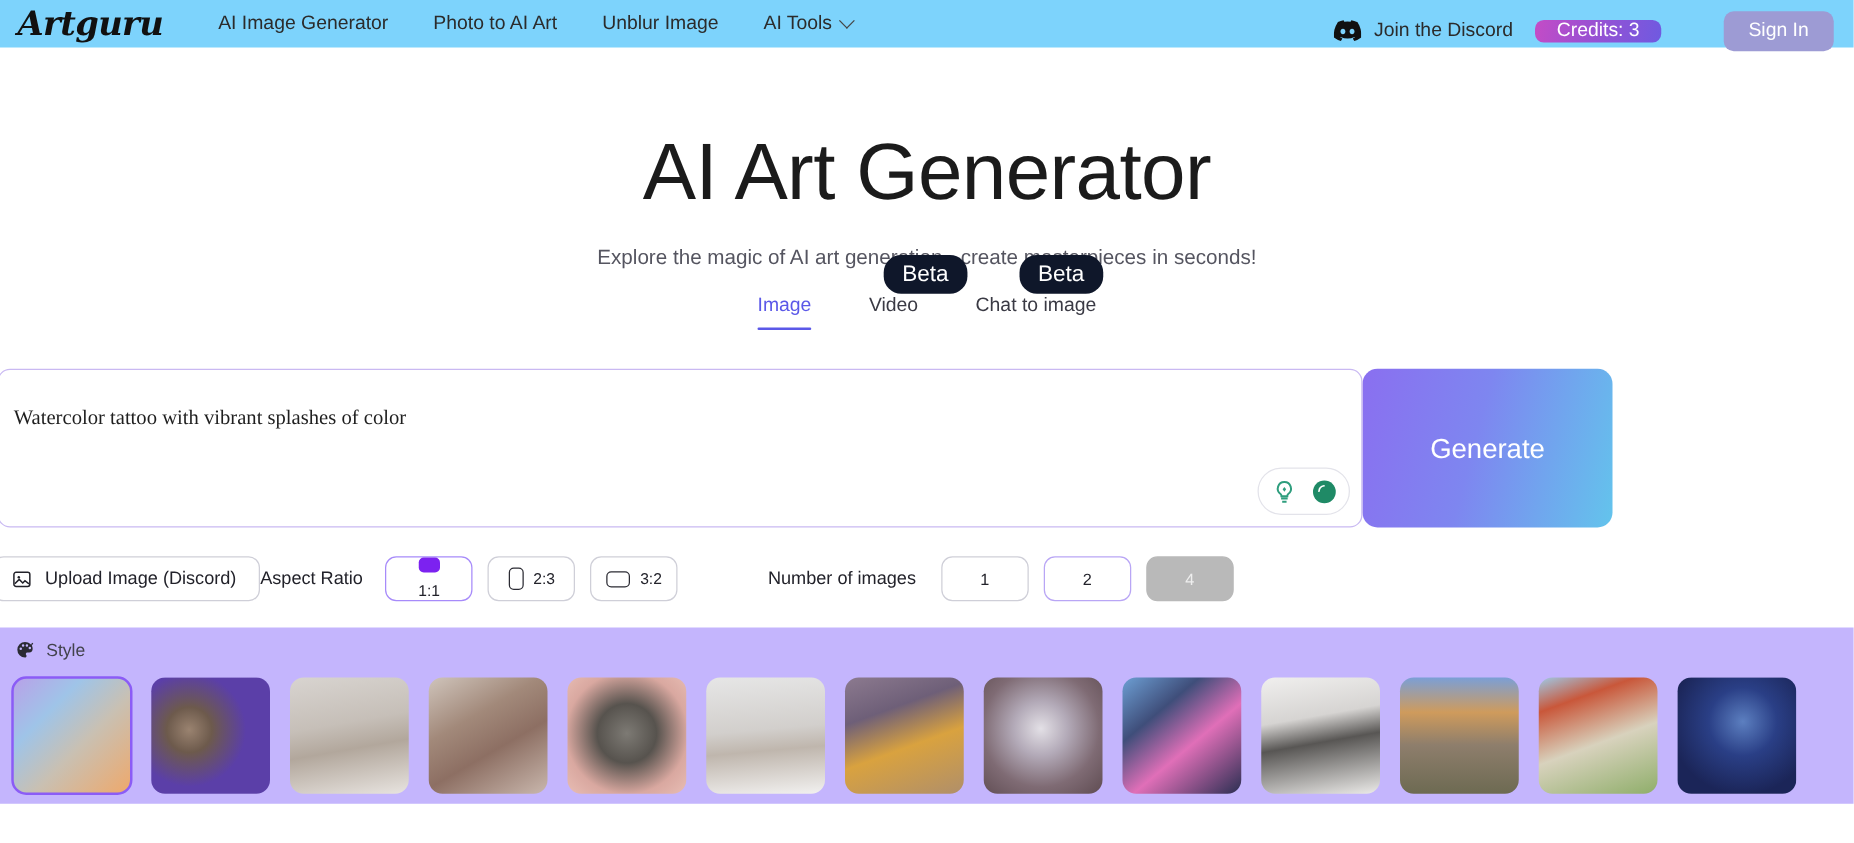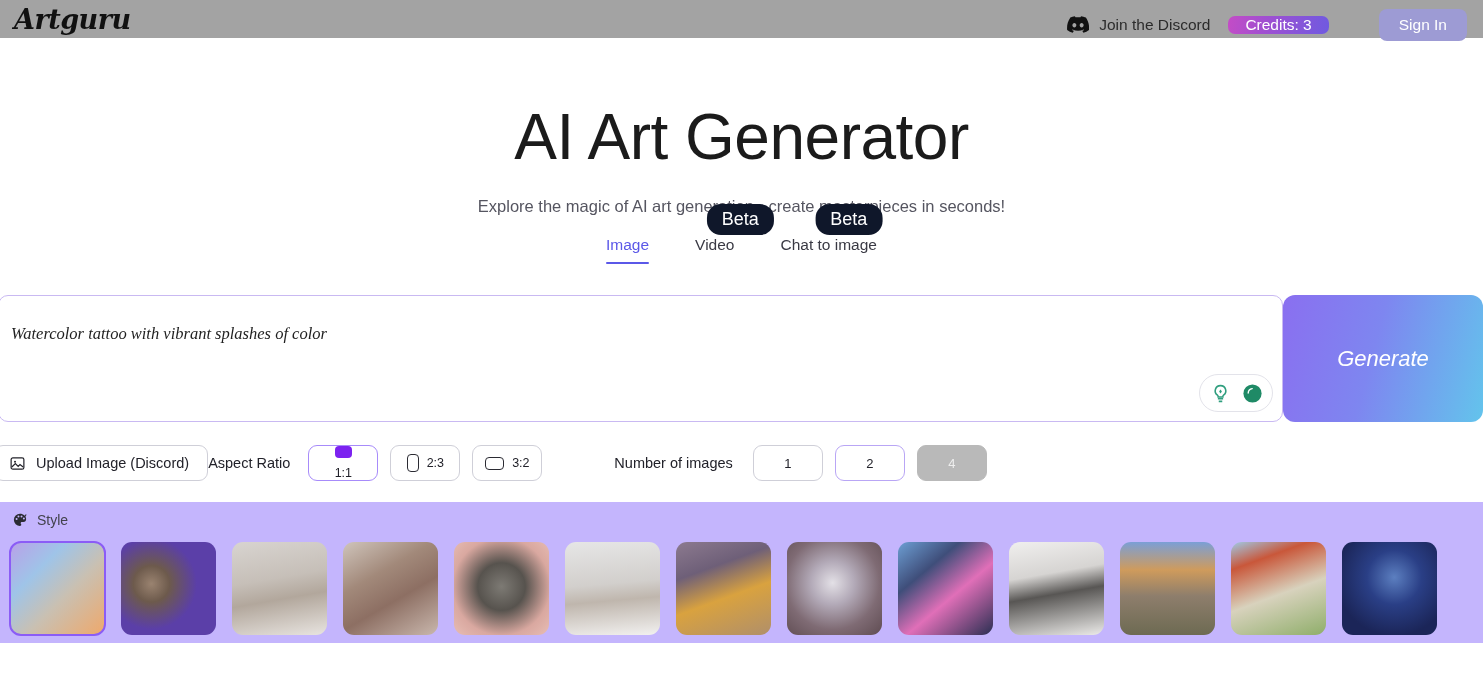--- a/index.html
+++ b/index.html
@@ -9,21 +9,21 @@
     font-family: "Liberation Sans", sans-serif;
     overflow: hidden;
   }
 
   
   .header {
     height: 38px;
     display: flex;
     align-items: center;
     padding: 0 10px 0 10px;
-    background: #a3a3a3;
+    background: #7dd3fc;
     position: relative;
   }
   .logo {
     font-family: "DejaVu Serif", serif;
     font-weight: bold;
     font-style: italic;
     font-size: 27px;
     color: #111111;
     letter-spacing: -0.5px;
     margin-right: 44px;
@@ -140,24 +140,23 @@
     border-radius: 14px;
     white-space: nowrap;
   }
   .tab-video .beta { transform: translateX(-12%); }
   .tab-chat  .beta { transform: translateX(-20%); }
 
   
   .prompt-row {
     margin-top: 31px;
     display: flex;
-    width: 1483px;
+    width: 1290px;
     height: 127px;
     position: relative;
-    font-style: italic;
   }
   .prompt-box {
     flex: 1;
     border: 1.5px solid #c9b9f2;
     border-radius: 10px;
     background: #ffffff;
     position: relative;
     margin-left: -2px;
   }
   .prompt-text {
@@ -277,20 +276,35 @@
     background-position: center;
   }
   .thumb.selected { outline: 2.5px solid #8b5cf6; outline-offset: -1px; }
 </style>
 </head>
 <body>
 
 <div class="header">
   <div class="logo">Artguru</div>
 
+  <div class="nav">
+    <div class="nav-item">
+      <span>AI Image Generator</span>
+    </div>
+    <div class="nav-item">
+      <span>Photo to AI Art</span>
+    </div>
+    <div class="nav-item">
+      <span>Unblur Image</span>
+    </div>
+    <div class="nav-item">
+      <span>AI Tools</span>
+      <span class="chev"></span>
+    </div>
+  </div>
 
   <div class="header-right">
     <div class="discord">
       <svg width="22" height="17" viewBox="0 0 71 55">
         <path fill="#111111" d="M60.1 4.9A58.5 58.5 0 0 0 45.4.5a41 41 0 0 0-1.9 3.9 54.1 54.1 0 0 0-16.2 0A40 40 0 0 0 25.4.5 58.3 58.3 0 0 0 10.7 5C1.6 18.6-.9 31.9.4 45a58.9 58.9 0 0 0 18 9.1 43.4 43.4 0 0 0 3.8-6.3 38.2 38.2 0 0 1-6-2.9l1.5-1.2a42 42 0 0 0 36.1 0l1.5 1.2a38.2 38.2 0 0 1-6 2.9 43 43 0 0 0 3.8 6.3 58.6 58.6 0 0 0 18-9.1c1.6-15.2-2.4-28.4-10-40.1zM23.7 37c-3.5 0-6.4-3.3-6.4-7.3s2.8-7.3 6.4-7.3 6.5 3.3 6.4 7.3c0 4-2.8 7.3-6.4 7.3zm23.6 0c-3.5 0-6.4-3.3-6.4-7.3s2.8-7.3 6.4-7.3 6.5 3.3 6.4 7.3c0 4-2.8 7.3-6.4 7.3z"></path>
       </svg>
       <span>Join the Discord</span>
     </div>
     <div class="btn-credits">Credits: 3</div>
     <div class="btn-signin">Sign In</div>

